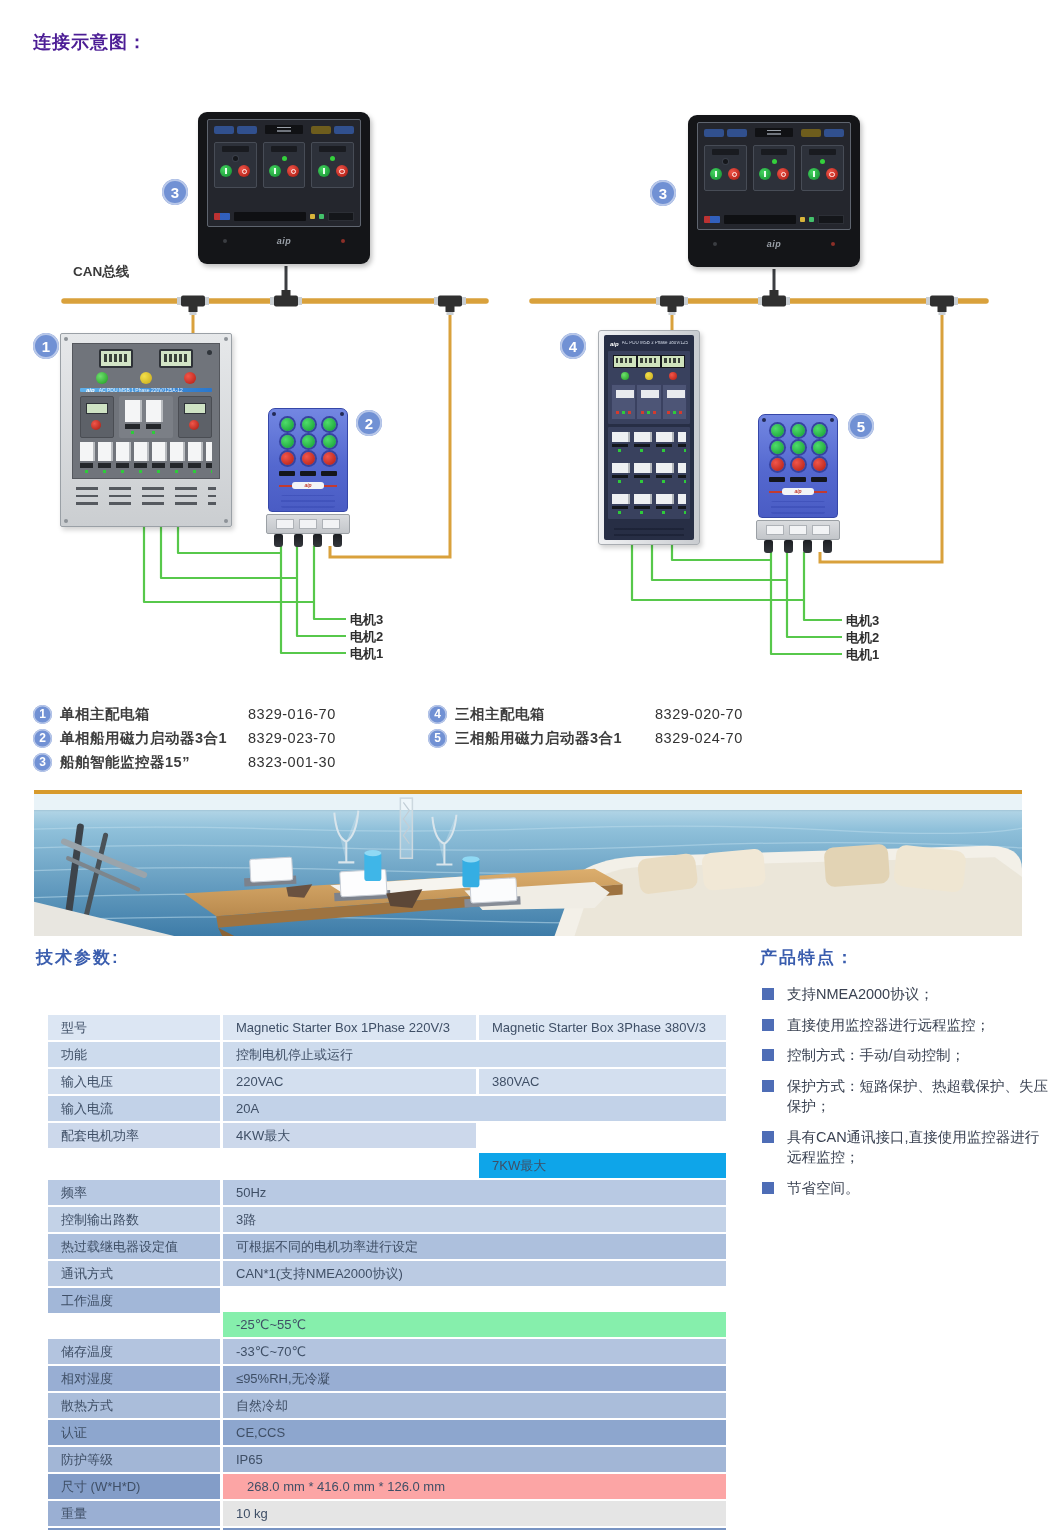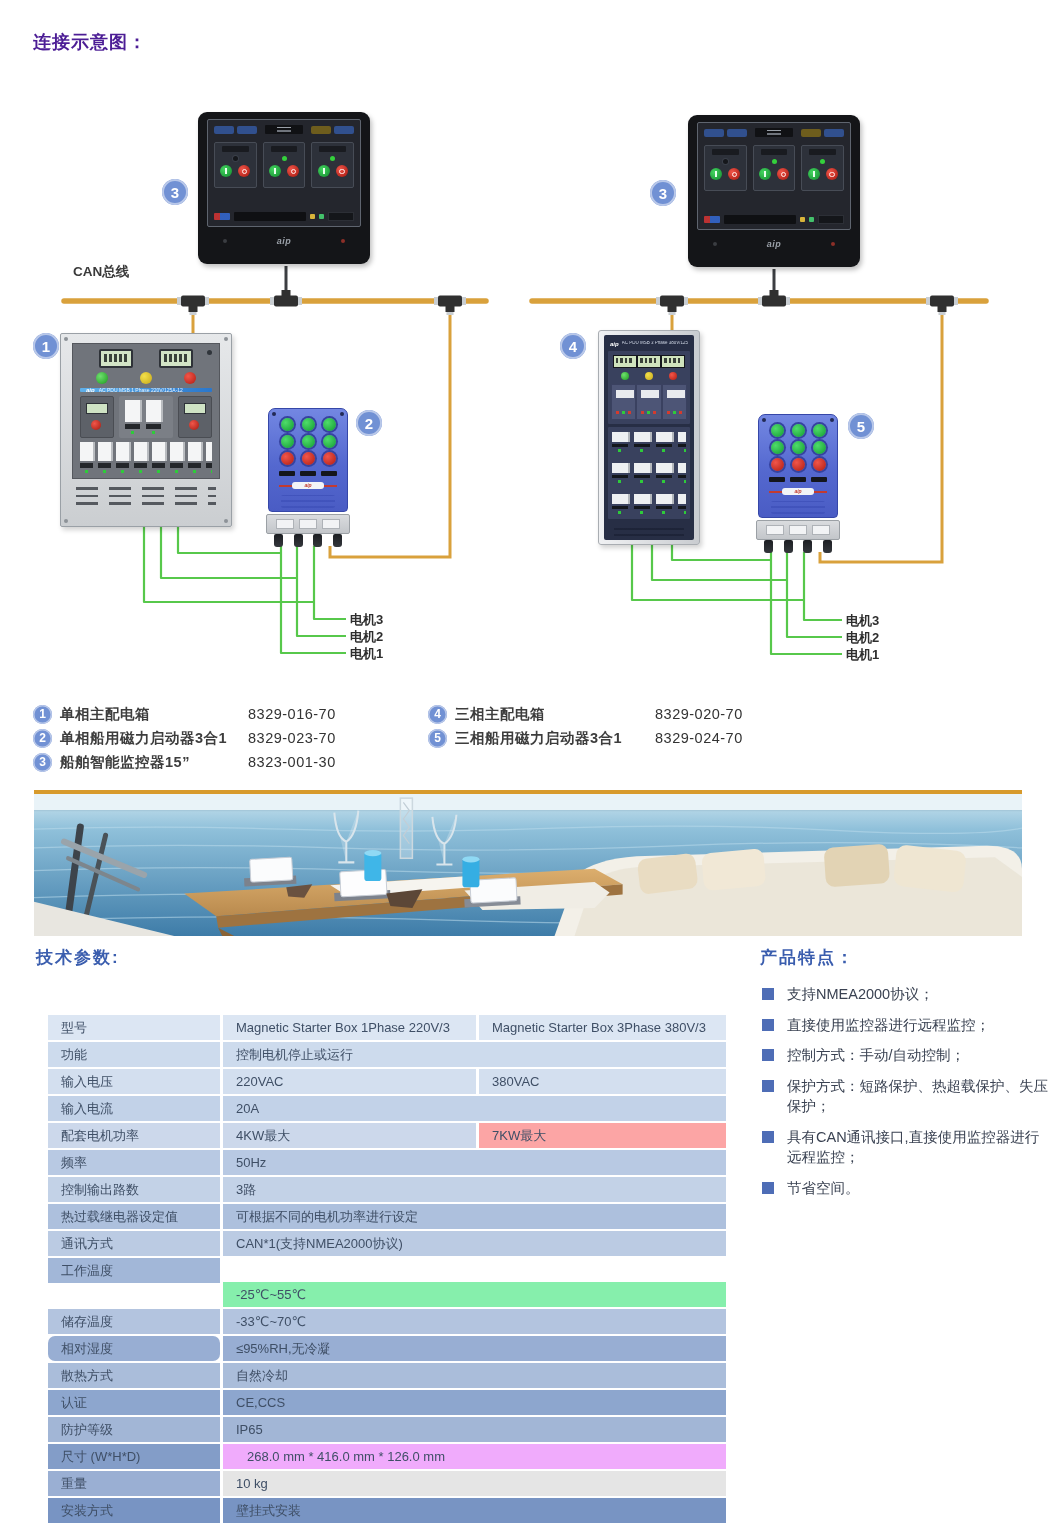--- a/index.html
+++ b/index.html
@@ -659,21 +659,21 @@
         <div class="spec-cell" style="background: rgb(211, 223, 239);">220VAC</div>
         <div class="spec-cell" style="background: rgb(211, 223, 239);">380VAC</div>
       </div>
       <div class="spec-row">
         <div class="spec-cell" style="background: rgb(194, 210, 232);">输入电流</div>
         <div class="spec-cell span" style="background: rgb(194, 210, 232);">20A</div>
       </div>
       <div class="spec-row">
         <div class="spec-cell" style="background: rgb(204, 216, 235);">配套电机功率</div>
         <div class="spec-cell" style="background: rgb(204, 216, 235);">4KW最大</div>
-        <div class="spec-cell" style="background: #fca5a5;">7KW最大</div>
+        <div class="spec-cell" style="background: #0ea5e9; margin-top: 30px;">7KW最大</div>
       </div>
       <div class="spec-row">
         <div class="spec-cell" style="background: rgb(184, 201, 227);">频率</div>
         <div class="spec-cell span" style="background: rgb(184, 201, 227);">50Hz</div>
       </div>
       <div class="spec-row">
         <div class="spec-cell" style="background: rgb(195, 210, 231);">控制输出路数</div>
         <div class="spec-cell span" style="background: rgb(195, 210, 231);">3路</div>
       </div>
       <div class="spec-row">
@@ -686,38 +686,38 @@
       </div>
       <div class="spec-row">
         <div class="spec-cell" style="background: rgb(162, 183, 216);">工作温度</div>
         <div class="spec-cell span" style="background: #86efac; margin-top: 24px;">-25℃~55℃</div>
       </div>
       <div class="spec-row">
         <div class="spec-cell" style="background: rgb(179, 196, 223);">储存温度</div>
         <div class="spec-cell span" style="background: rgb(179, 196, 223);">-33℃~70℃</div>
       </div>
       <div class="spec-row">
-        <div class="spec-cell" style="background: rgb(152, 174, 211); border-radius: 7px;">相对湿度</div>
+        <div class="spec-cell" style="background: rgb(152, 174, 211);">相对湿度</div>
         <div class="spec-cell span" style="background: rgb(152, 174, 211);">≤95%RH,无冷凝</div>
       </div>
       <div class="spec-row">
         <div class="spec-cell" style="background: rgb(170, 189, 218);">散热方式</div>
         <div class="spec-cell span" style="background: rgb(170, 189, 218);">自然冷却</div>
       </div>
       <div class="spec-row">
         <div class="spec-cell" style="background: rgb(141, 166, 206);">认证</div>
         <div class="spec-cell span" style="background: rgb(141, 166, 206);">CE,CCS</div>
       </div>
       <div class="spec-row">
         <div class="spec-cell" style="background: rgb(162, 182, 214);">防护等级</div>
         <div class="spec-cell span" style="background: rgb(162, 182, 214);">IP65</div>
       </div>
       <div class="spec-row">
         <div class="spec-cell" style="background: rgb(131, 157, 200);">尺寸 (W*H*D)</div>
-        <div class="spec-cell span" style="background: #f0abfc; padding-left: 24px;">268.0 mm * 416.0 mm * 126.0 mm</div>
+        <div class="spec-cell span" style="background: #fca5a5; padding-left: 24px;">268.0 mm * 416.0 mm * 126.0 mm</div>
       </div>
       <div class="spec-row">
         <div class="spec-cell" style="background: rgb(154, 175, 211);">重量</div>
         <div class="spec-cell span" style="background: #e5e5e5;">10 kg</div>
       </div>
       <div class="spec-row">
         <div class="spec-cell" style="background: rgb(120, 148, 195);">安装方式</div>
         <div class="spec-cell span" style="background: rgb(120, 148, 195);">壁挂式安装</div>
       </div>
     </div>

